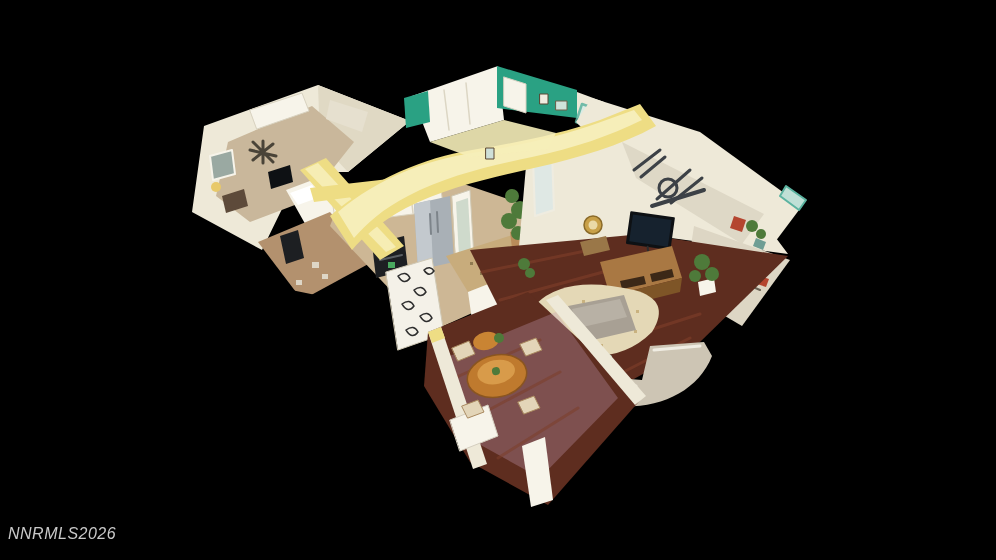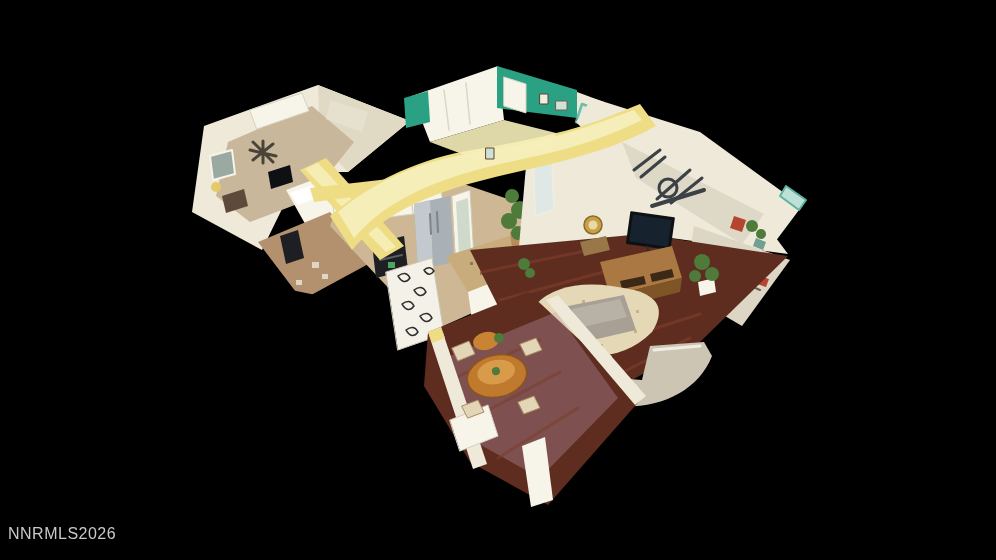--- a/index.html
+++ b/index.html
@@ -8,20 +8,21 @@
     width:996px;height:560px;overflow:hidden;
     font-family:"Liberation Sans", sans-serif;
   }
   .stage{position:relative;width:996px;height:560px;background:var(--background,#000);}
   .stage svg{position:absolute;left:0;top:0;}
   .watermark{
     position:absolute;left:8px;top:525px;
     color:var(--watermark,#c9c9c9);
     font-size:16px;letter-spacing:.5px;line-height:1.1;
     user-select:none;
+    font-style:italic;
   }
   
   .f-ivory{fill:var(--wall-ivory);}
   .f-white{fill:var(--wall-white);}
   .f-green{fill:var(--accent-green);}
   .f-tile{fill:var(--floor-tile);}
   .f-tan{fill:var(--hall-tan);}
   .f-carpet{fill:var(--carpet-beige);}
   .f-wood{fill:var(--floor-wood-dark);}
   .s-wood{stroke:var(--floor-wood-mid);}

